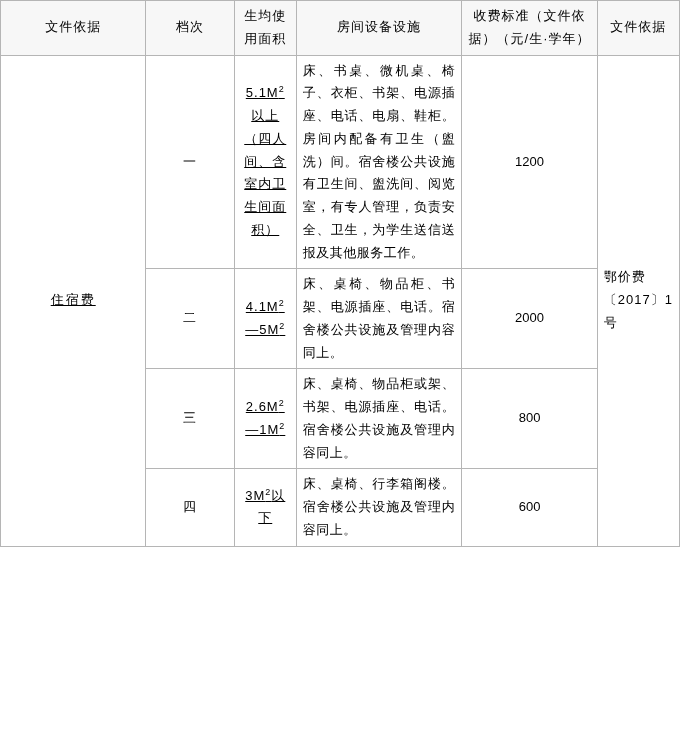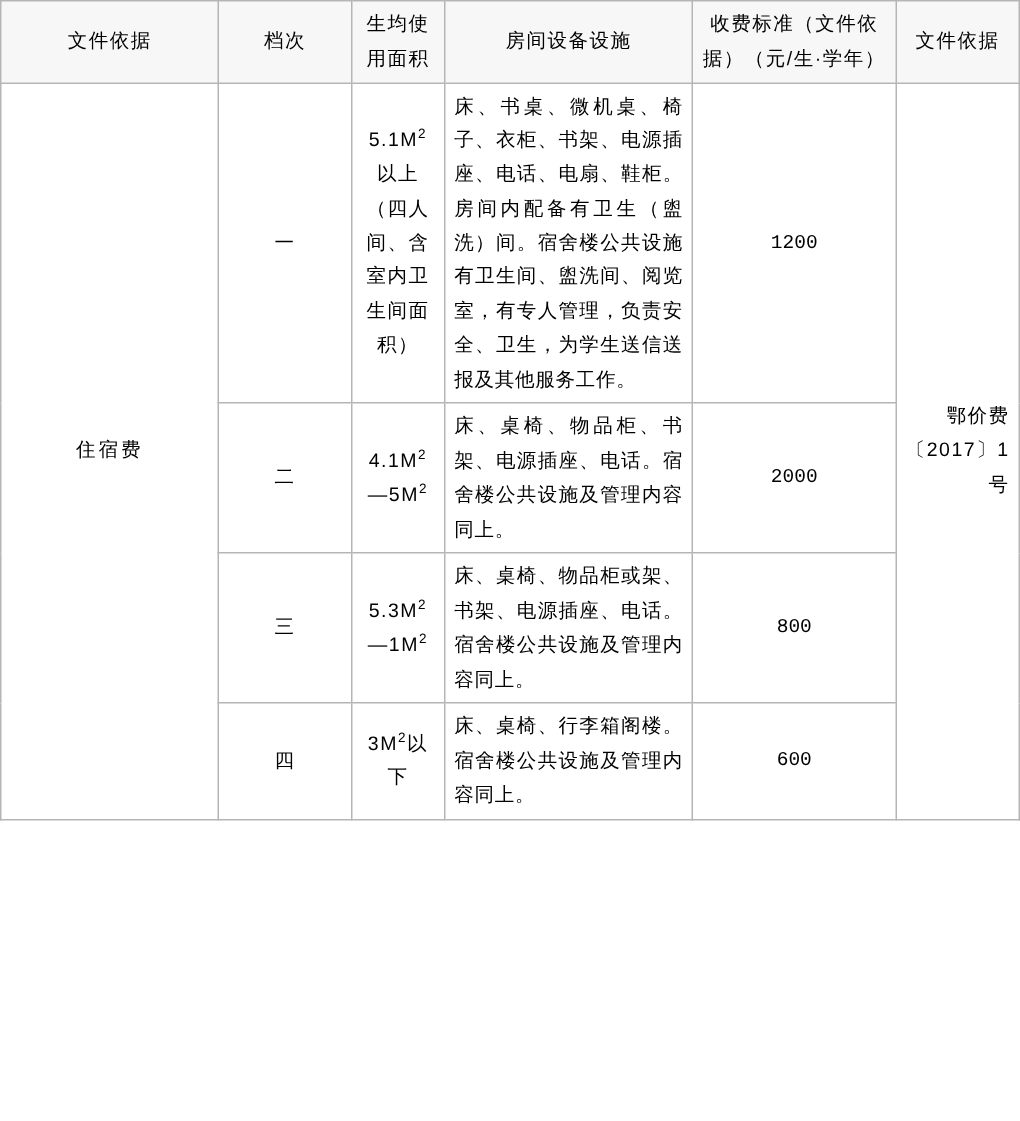--- a/index.html
+++ b/index.html
@@ -43,32 +43,34 @@
   }
   .col-item   { width: 145px; }
   .col-grade  { width:  88px; }
   .col-area   { width:  62px; }
   .col-equip  { width: 165px; }
   .col-std    { width: 135px; }
   .col-doc    { width:  82px; }
   .cell-item {
     text-align: center;
     letter-spacing: 2px;
+    text-decoration: underline;
   }
   .cell-doc {
-    text-align: right;
+    text-align: left;
     letter-spacing: 1px;
     line-height: 1.9;
   }
   .cell-area {
     text-align: center;
     letter-spacing: 1px;
     line-height: 1.85;
+    text-decoration: underline;
   }
-  .cell-price { text-align: center; font-family: Liberation Mono, monospace; }
+  .cell-price { text-align: center; }
   sup {
     font-size: 9px;
     vertical-align: super;
     line-height: 0;
   }
   .hdr-pad { padding: 8px 8px; }
 </style>
 </head>
 <body>
 
@@ -101,21 +103,21 @@
       <td class="cell-doc" rowspan="4">鄂价费〔2017〕1号</td>
     </tr>
     <tr>
       <td class="c-center narrow">二</td>
       <td class="cell-area"><span>4.1M</span><sup>2</sup><span>—5M</span><sup>2</sup></td>
       <td class="c-just">床、桌椅、物品柜、书架、电源插座、电话。宿舍楼公共设施及管理内容同上。</td>
       <td class="cell-price">2000</td>
     </tr>
     <tr>
       <td class="c-center narrow">三</td>
-      <td class="cell-area"><span>5.3M</span><sup>2</sup><span>—1M</span><sup>2</sup></td>
+      <td class="cell-area"><span>2.6M</span><sup>2</sup><span>—1M</span><sup>2</sup></td>
       <td class="c-just">床、桌椅、物品柜或架、书架、电源插座、电话。宿舍楼公共设施及管理内容同上。</td>
       <td class="cell-price">800</td>
     </tr>
     <tr>
       <td class="c-center narrow">四</td>
       <td class="cell-area"><span>3M</span><sup>2</sup><span>以下</span></td>
       <td class="c-just">床、桌椅、行李箱阁楼。宿舍楼公共设施及管理内容同上。</td>
       <td class="cell-price">600</td>
     </tr>
   </tbody>

